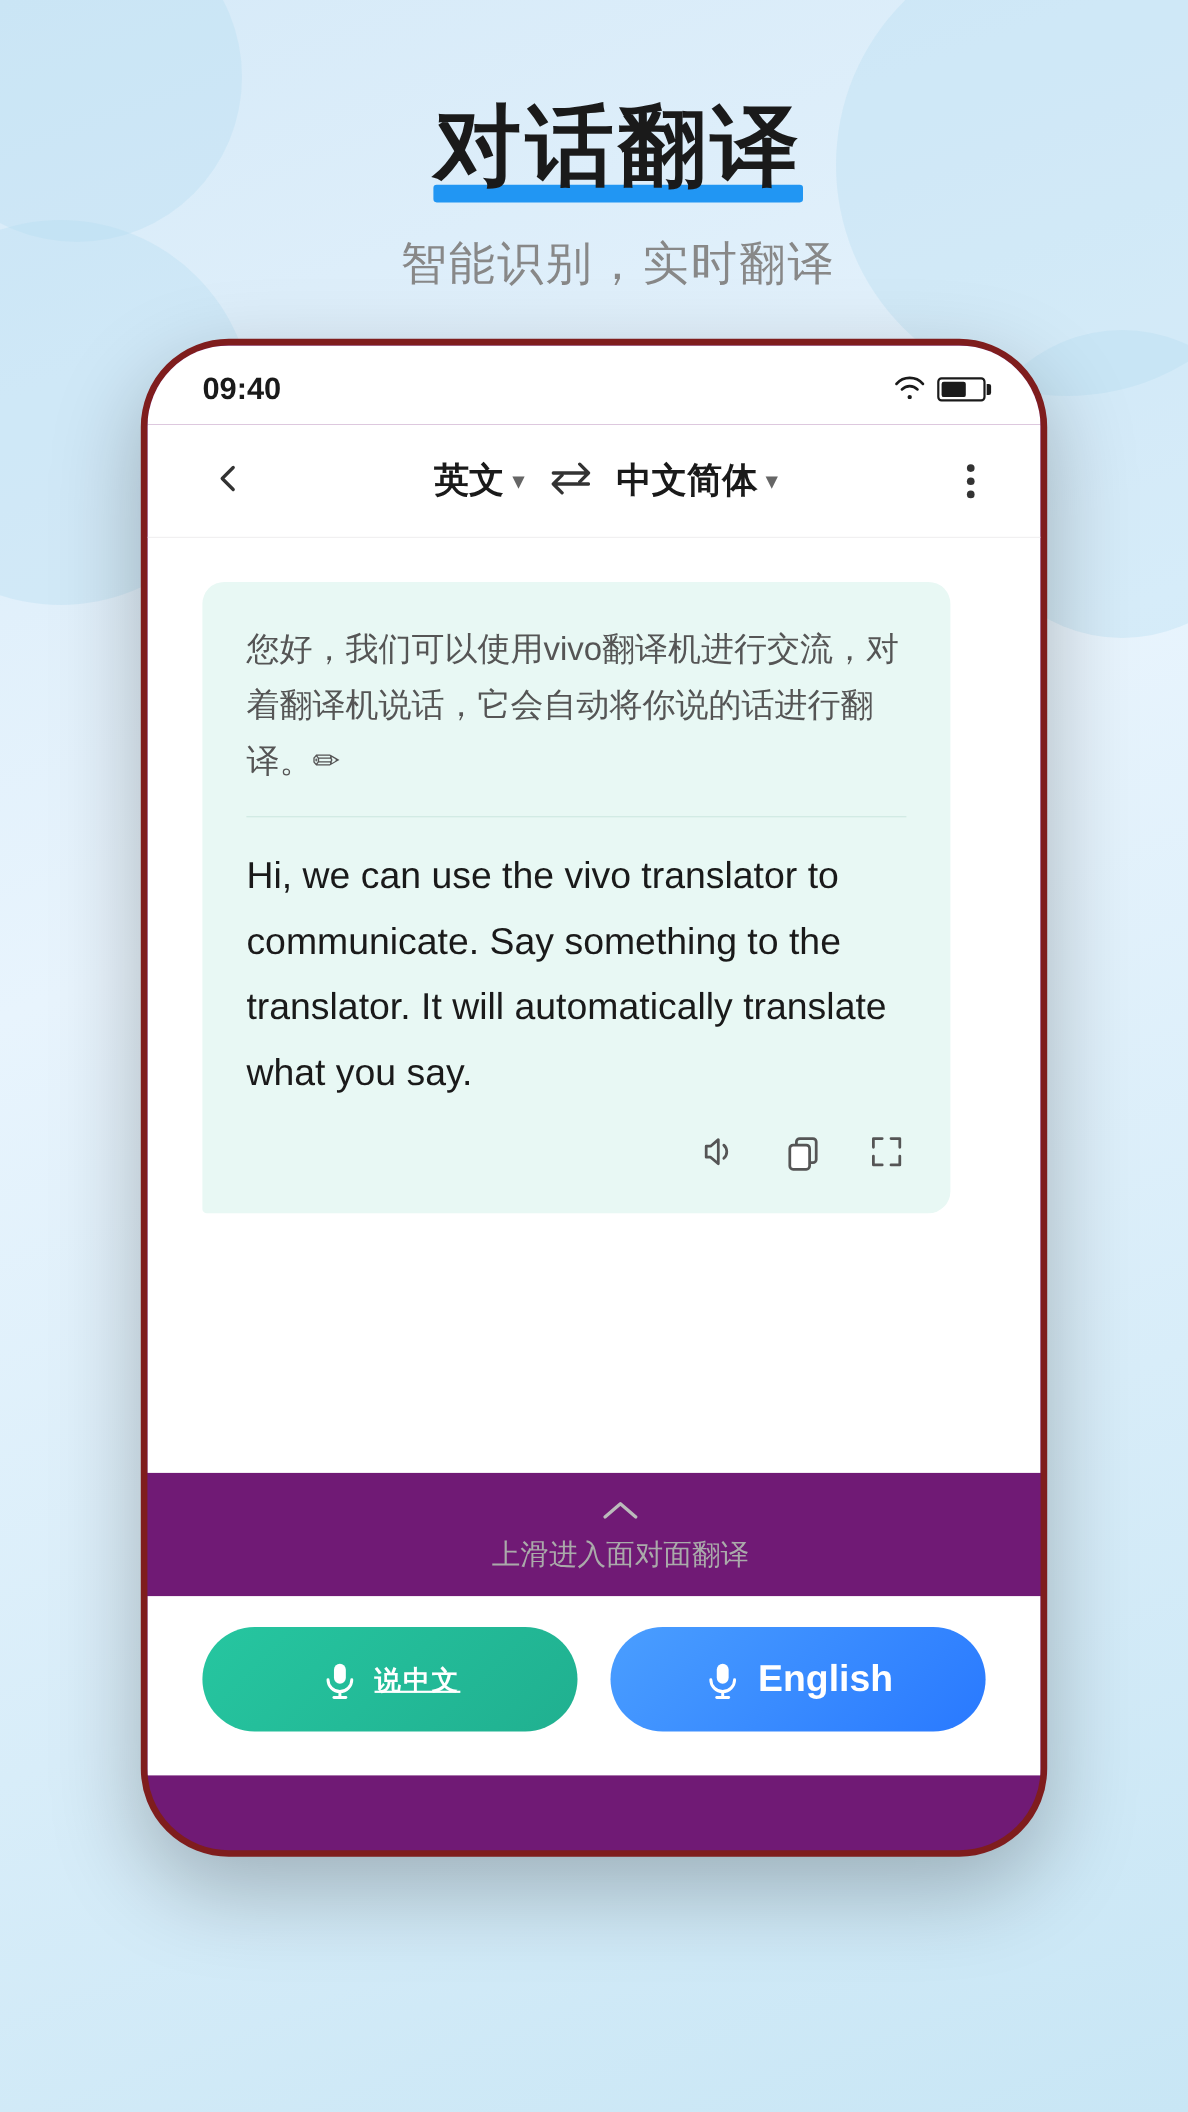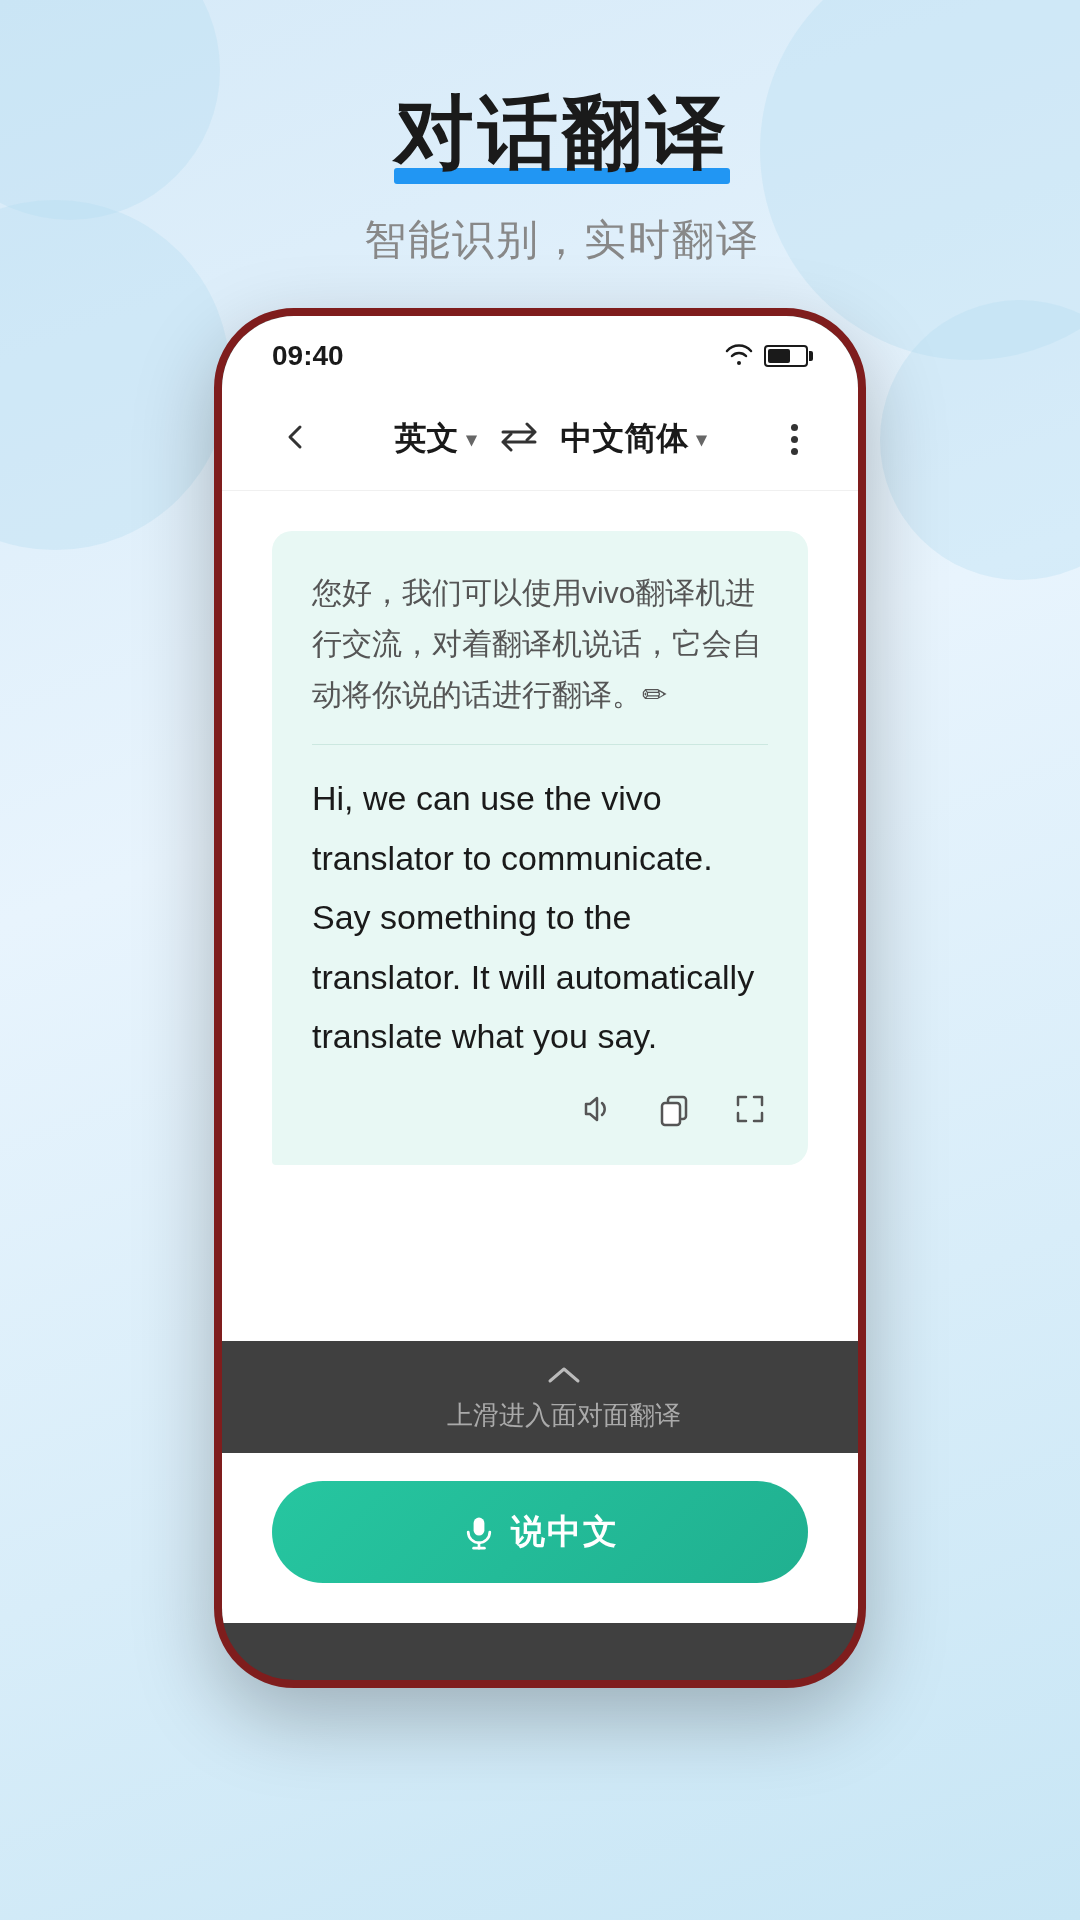--- a/index.html
+++ b/index.html
@@ -77,25 +77,25 @@
     
     .phone-container {
       position: relative;
       z-index: 10;
       display: flex;
       justify-content: center;
       align-items: flex-start;
     }
 
     .phone-mockup {
-      width: 652px;
+      width: 824px;
       height: 1380px;
-      background: #404040;
+      background: #701a75;
       border-radius: 80px;
-      border: 8px solid #7f1d1d;
+      border: 6px solid #7f1d1d;
       position: relative;
       overflow: hidden;
       box-shadow: 0 30px 80px rgba(0,0,0,0.25);
     }
 
     
     .phone-status-bar {
       display: flex;
       justify-content: space-between;
       align-items: center;
@@ -264,28 +264,29 @@
       background: #fff;
     }
 
     .btn-chinese {
       flex: 1;
       background: linear-gradient(135deg, #26c6a0, #20b090);
       color: #fff;
       border: none;
       border-radius: 60px;
       padding: 28px 20px;
-      font-size: 34px;
+      font-size: 24px;
       font-weight: 600;
       cursor: pointer;
       display: flex;
       align-items: center;
       justify-content: center;
       gap: 14px;
       letter-spacing: 2px;
+      text-decoration: underline;
     }
 
     .btn-english {
       flex: 1;
       background: linear-gradient(135deg, #4a9eff, #2979ff);
       color: #fff;
       border: none;
       border-radius: 60px;
       padding: 28px 20px;
       font-size: 34px;
@@ -426,16 +427,27 @@
           <svg class="mic-svg" viewBox="0 0 40 40">
             <rect x="14" y="4" width="12" height="20" rx="6" fill="white"></rect>
             <path d="M8 20a12 12 0 0 0 24 0" stroke="white" stroke-width="3" fill="none" stroke-linecap="round"></path>
             <line x1="20" y1="32" x2="20" y2="38" stroke="white" stroke-width="3" stroke-linecap="round"></line>
             <line x1="14" y1="38" x2="26" y2="38" stroke="white" stroke-width="3" stroke-linecap="round"></line>
           </svg>
         </span>
         <span>说中文</span>
       </button>
 
+      <button class="btn-english">
+        <span class="mic-icon">
+          <svg class="mic-svg" viewBox="0 0 40 40">
+            <rect x="14" y="4" width="12" height="20" rx="6" fill="white"></rect>
+            <path d="M8 20a12 12 0 0 0 24 0" stroke="white" stroke-width="3" fill="none" stroke-linecap="round"></path>
+            <line x1="20" y1="32" x2="20" y2="38" stroke="white" stroke-width="3" stroke-linecap="round"></line>
+            <line x1="14" y1="38" x2="26" y2="38" stroke="white" stroke-width="3" stroke-linecap="round"></line>
+          </svg>
+        </span>
+        <span>English</span>
+      </button>
     </div>
 
   </div>
 </div>
 
 </body></html>

